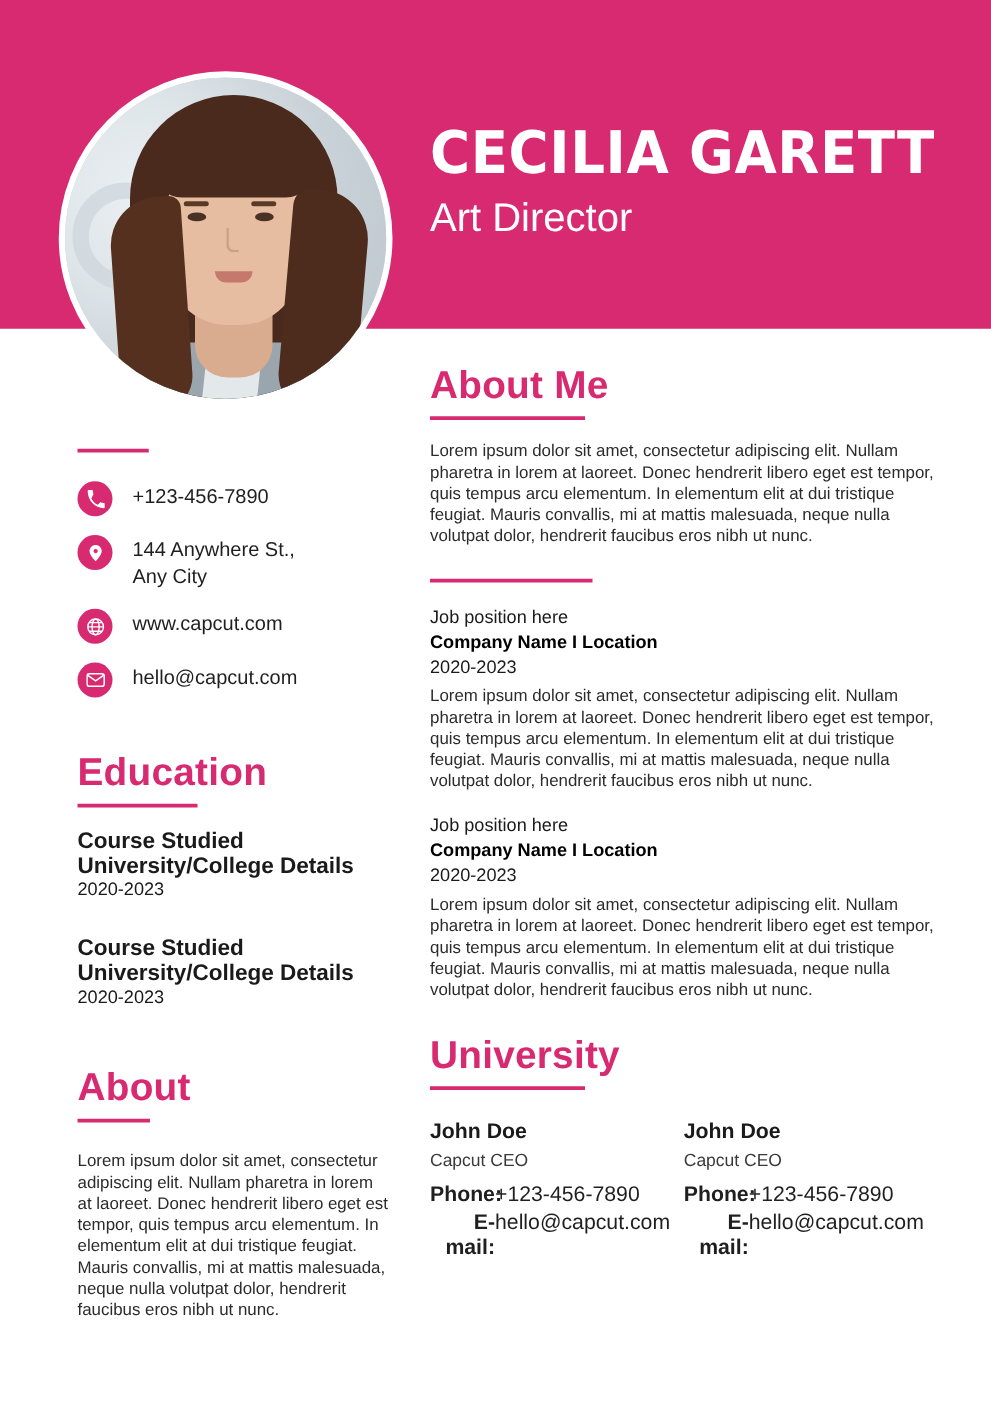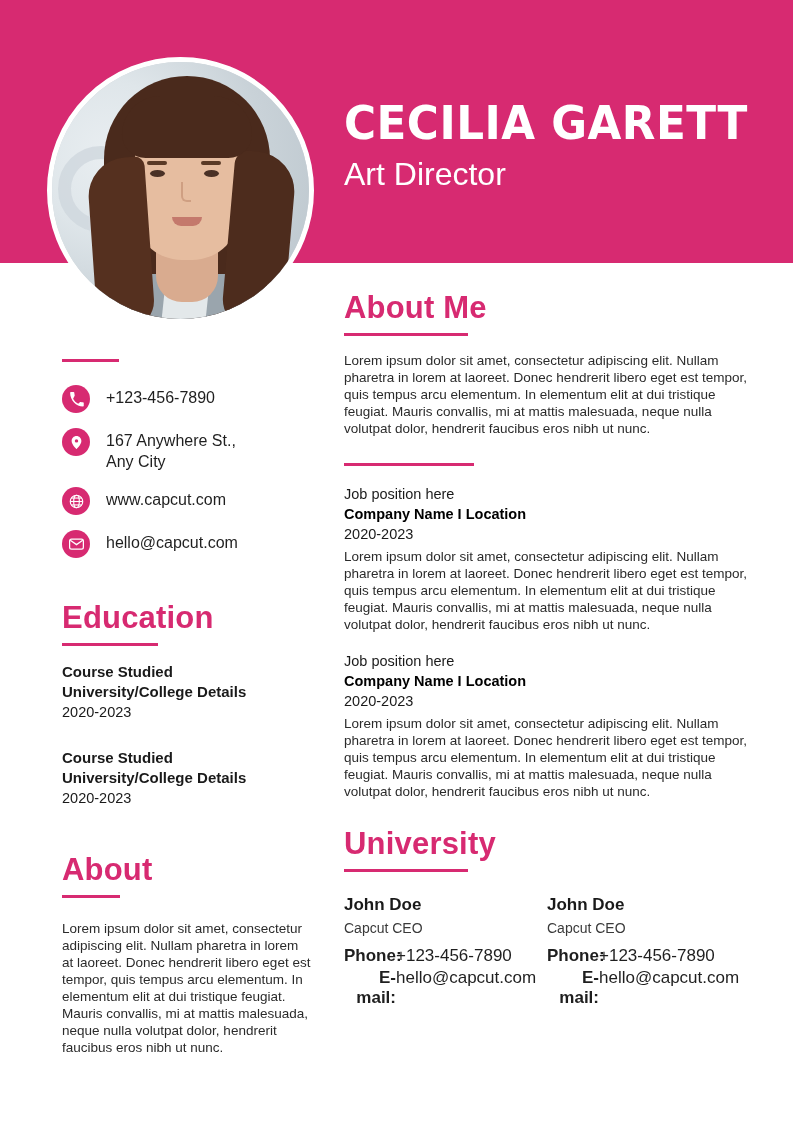--- a/index.html
+++ b/index.html
@@ -226,21 +226,21 @@
     font-size: 16px;
     line-height: 21px;
     color: #1f1f1f;
     padding-top: 3px;
   }
 
   
   .edu-block { margin-top: 16px; }
   .edu-block + .edu-block { margin-top: 26px; }
   .edu-line {
-    font-size: 15px;
+    font-size: 18px;
     font-weight: bold;
     line-height: 20px;
     color: #1a1a1a;
   }
   .edu-date {
     font-size: 14.5px;
     line-height: 20px;
     color: #1a1a1a;
   }
 
@@ -370,21 +370,21 @@
         </span>
         <span class="contact-text">+123-456-7890</span>
       </div>
 
       <div class="contact-row">
         <span class="contact-icon">
           <svg width="13" height="15" viewBox="0 0 24 24" fill="#ffffff">
               <path d="M12 0C7 0 3 4 3 9c0 6.8 9 15 9 15s9-8.2 9-15c0-5-4-9-9-9zm0 12.2A3.2 3.2 0 1 1 12 5.8a3.2 3.2 0 0 1 0 6.4z"></path>
             </svg>
         </span>
-        <span class="contact-text" style="white-space: pre-line;">167 Anywhere St.,
+        <span class="contact-text" style="white-space: pre-line;">144 Anywhere St.,
 Any City</span>
       </div>
 
       <div class="contact-row">
         <span class="contact-icon">
           <svg width="15" height="15" viewBox="0 0 24 24" fill="none" stroke="#ffffff" stroke-width="1.8">
               <circle cx="12" cy="12" r="10"></circle>
               <ellipse cx="12" cy="12" rx="4.5" ry="10"></ellipse>
               <line x1="2" y1="12" x2="22" y2="12"></line>
               <line x1="3.6" y1="6.5" x2="20.4" y2="6.5"></line>

